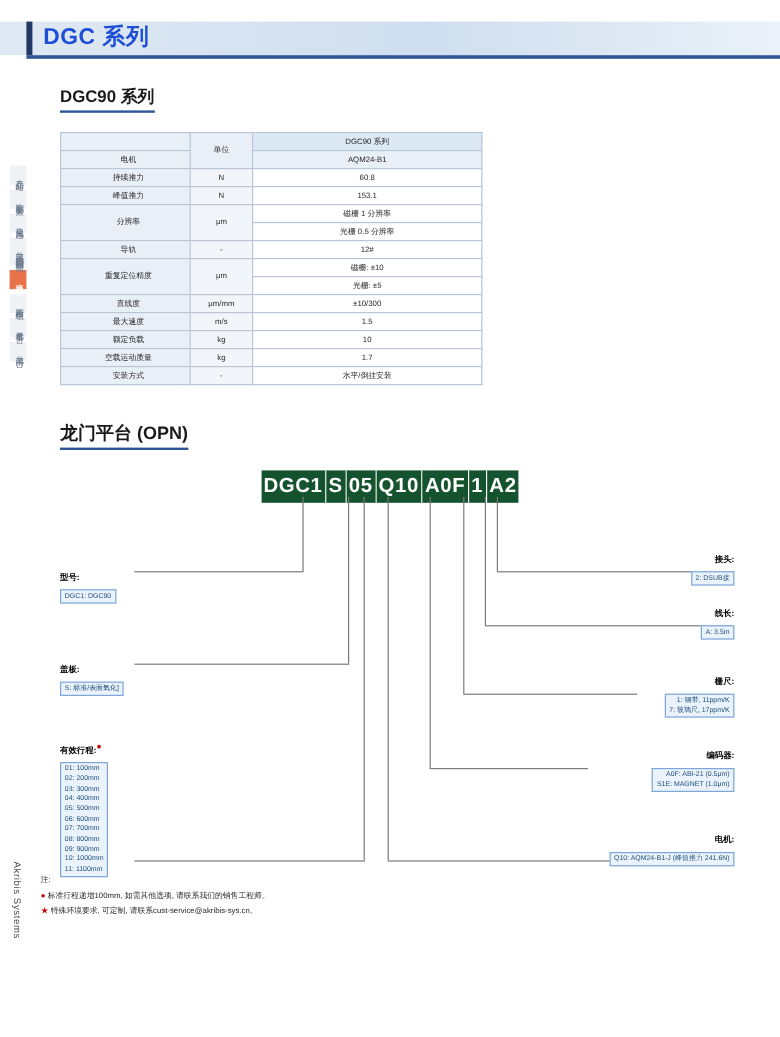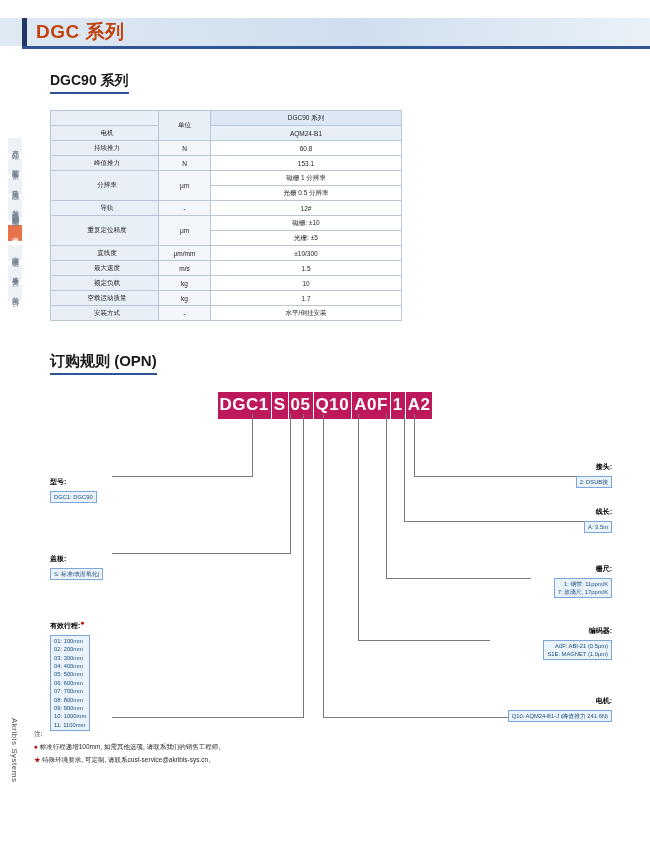--- a/index.html
+++ b/index.html
@@ -31,21 +31,21 @@
     left: 22px; top: 0;
     width: 5px; height: 28px;
     background: #1f3864;
   }
   .header-title {
     position: absolute;
     left: 36px; top: -1px;
     font-size: 19px;
     font-weight: bold;
     letter-spacing: 0.5px;
-    color: #c2410c;
+    color: #1d4ed8;
     line-height: 30px;
   }
   .header-underline {
     position: absolute;
     left: 22px; top: 28px;
     width: 628px; height: 3px;
     background: #2f5597;
   }
 
   
@@ -124,21 +124,21 @@
 
   
   .opn-code {
     position: absolute;
     left: 0; top: 392px;
     width: 650px;
     text-align: center;
   }
   .opn-code .blk {
     display: inline-block;
-    background: #be185d;
+    background: #14532d;
     color: #ffffff;
     font-size: 17px;
     font-weight: bold;
     padding: 3px 2px 4px 2px;
     margin: 0;
     border-right: 1px solid #ffffff;
     letter-spacing: 0.5px;
     line-height: 20px;
   }
   .opn-code .blk:last-child { border-right: none; }
@@ -289,21 +289,21 @@
     <tr>
       <td class="c-label">安装方式</td>
       <td class="c-unit">-</td>
       <td class="c-val">水平/倒挂安装</td>
     </tr>
   </tbody>
     </table>
 </div>
 
 <div class="sec-title" style="left:50px; top:352px; font-size:15px;">
-  <span>订购规则 (OPN)</span>
+  <span>龙门平台 (OPN)</span>
   <span class="ul"></span>
 </div>
 
 <div class="opn-code">
   <span class="blk">DGC1</span><span class="blk">S</span><span class="blk">05</span><span class="blk">Q10</span><span class="blk">A0F</span><span class="blk">1</span><span class="blk">A2</span>
 </div>
 
 <div class="ln v" style="left:252px; top:414px; height:62px;"></div>
 <div class="ln h" style="left:112px; top:476px; width:141px;"></div>
 

